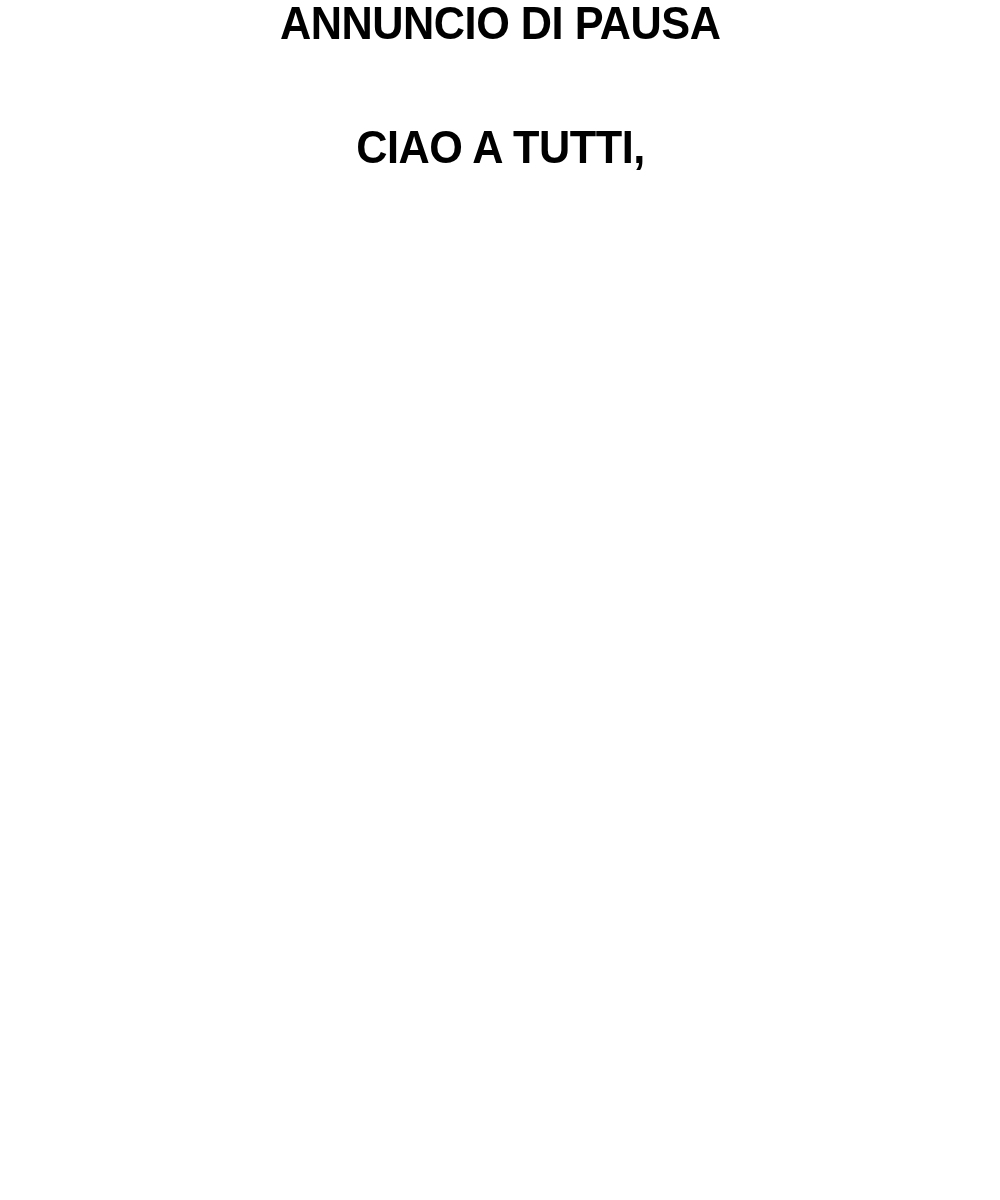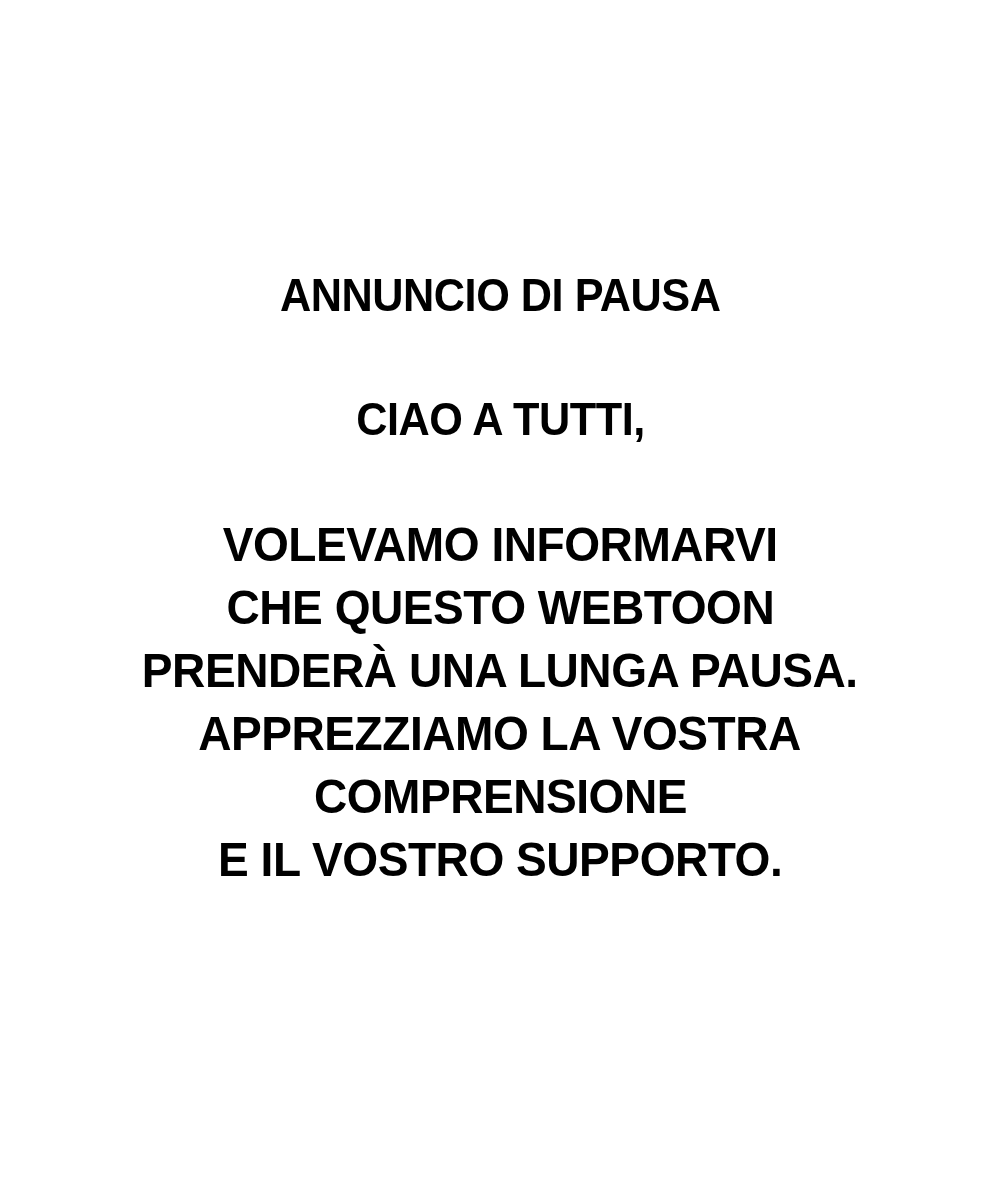--- a/index.html
+++ b/index.html
@@ -23,21 +23,20 @@
   .announcement {
     position: absolute;
     left: 0;
     top: 0;
     width: 1000px;
     height: 1200px;
     display: flex;
     flex-direction: column;
     align-items: center;
     justify-content: flex-start;
-    padding-top: 272px;
     box-sizing: border-box;
   }
   .line {
     text-align: center;
     color: #000000;
     font-family: "Liberation Sans", sans-serif;
     font-weight: bold;
     letter-spacing: -0.5px;
     line-height: 1.0;
     white-space: pre;
@@ -72,23 +71,15 @@
   <div class="announcement">
 
     <div class="line title-line">ANNUNCIO DI PAUSA</div>
 
     <div class="gap-large"></div>
 
     <div class="line greet-line">CIAO A TUTTI,</div>
 
     <div class="gap-large"></div>
 
-    <div class="body-block">
-      <div class="line body-line">VOLEVAMO INFORMARVI</div>
-      <div class="line body-line">CHE QUESTO WEBTOON</div>
-      <div class="line body-line">PRENDERÀ UNA LUNGA PAUSA.</div>
-      <div class="line body-line">APPREZZIAMO LA VOSTRA</div>
-      <div class="line body-line">COMPRENSIONE</div>
-      <div class="line body-line">E IL VOSTRO SUPPORTO.</div>
-    </div>
 
   </div>
 </div>
 
 </body></html>

